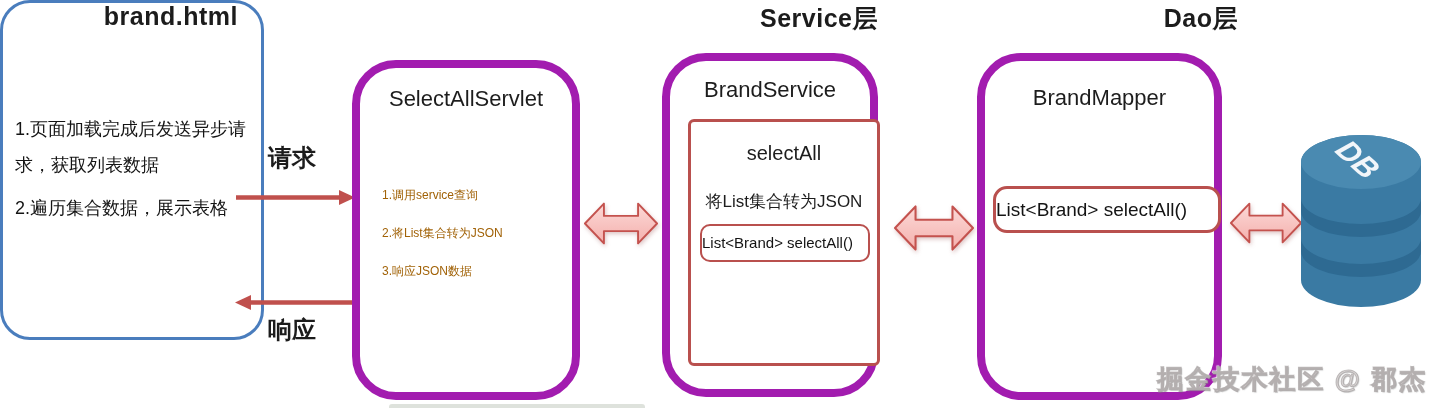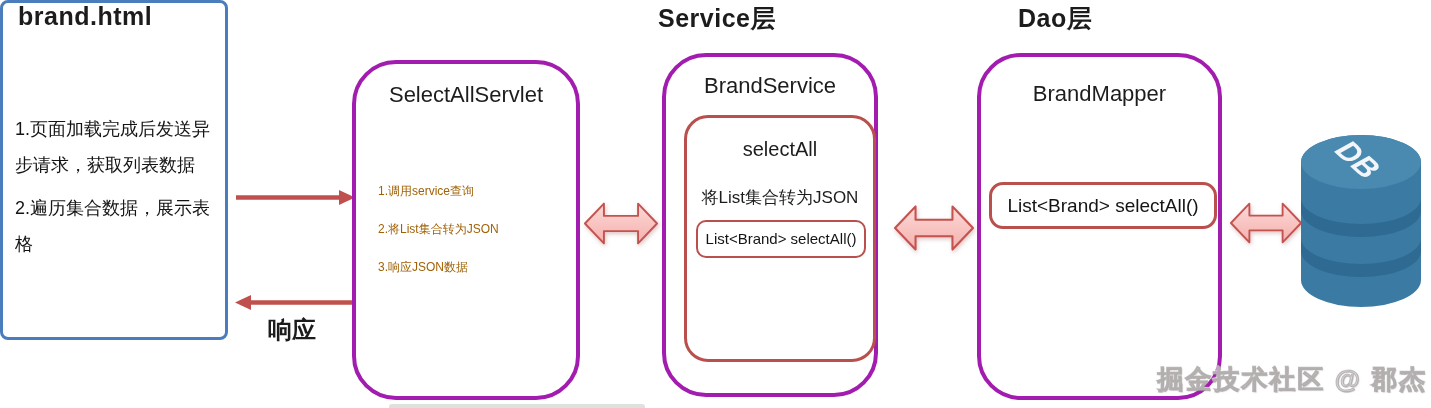--- a/index.html
+++ b/index.html
@@ -13,37 +13,37 @@
     width: 1431px;
     height: 408px;
     background: #ffffff;
     overflow: hidden;
   }
   .col-title {
     position: absolute;
     top: 2px;
     height: 32px;
     width: 220px;
-    text-align: left;
+    text-align: right;
     font-size: 25px;
     font-weight: 600;
     color: #1c1c1c;
     letter-spacing: 0.5px;
   }
   
   .rbox {
     position: absolute;
     background: #ffffff;
-    border: 4px solid #a21caf;
+    border: 8px solid #a21caf;
     border-radius: 44px;
   }
   .browser-box {
-    left: 12px; top: 57px; width: 228px; height: 340px;
+    left: 12px; top: 57px; width: 264px; height: 340px;
     border: 3px solid #4a7dbd;
-    border-radius: 8px;
+    border-radius: 30px;
     padding: 108px 10px 0 12px;
   }
   .browser-note {
     font-size: 18px;
     line-height: 36px;
     color: #141414;
   }
   .browser-note + .browser-note { margin-top: 7px; }
   .web-box  { left: 352px; top: 60px; width: 228px; height: 340px; }
   .box-heading {
@@ -63,21 +63,21 @@
     line-height: 38px;
     color: #a16207;
     white-space: nowrap;
   }
   .service-box { left: 662px; top: 53px; width: 216px; height: 344px; }
   .service-box .box-heading { top: 16px; }
   .select-all-box {
     position: absolute;
     left: 18px; top: 58px; width: 192px; height: 247px;
     border: 3px solid #b9504e;
-    border-radius: 24px;
+    border-radius: 6px;
     background: #ffffff;
   }
   .select-all-heading {
     position: absolute;
     left: 0; right: 0; top: 20px;
     text-align: center;
     font-size: 20px;
     color: #1d1d1d;
   }
   .select-all-note {
@@ -86,21 +86,21 @@
     text-align: center;
     font-size: 17px;
     color: #1d1d1d;
     white-space: nowrap;
   }
   .method-box {
     position: absolute;
     border: 2.5px solid #b9504e;
     border-radius: 10px;
     background: #ffffff;
-    text-align: center;
+    text-align: left;
     color: #141414;
     white-space: nowrap;
   }
   .service-method {
     left: 9px; top: 102px; width: 170px; height: 38px;
     font-size: 15px;
     line-height: 33px;
   }
   .dao-box { left: 977px; top: 53px; width: 245px; height: 347px; }
   .dao-box .box-heading { top: 24px; }
@@ -159,20 +159,21 @@
 
   <div class="col-title" style="left:18px">brand.html</div>
   <div class="col-title" style="left:658px">Service层</div>
   <div class="col-title" style="left:1018px">Dao层</div>
 
   <div class="browser-box">
     <div class="browser-note">1.页面加载完成后发送异步请求，获取列表数据</div>
     <div class="browser-note">2.遍历集合数据，展示表格</div>
   </div>
 
+  <div class="flow-label label-request">请求</div>
   <svg class="flow-arrow" style="left:235px; top:189px" width="120" height="17" viewBox="0 0 120 17">
     <line x1="1" y1="8.5" x2="105" y2="8.5" stroke="#c0504d" stroke-width="4.5"></line>
     <polygon points="104,1 120,8.5 104,16" fill="#c0504d"></polygon>
   </svg>
 
   <svg class="flow-arrow" style="left:235px; top:294px" width="120" height="17" viewBox="0 0 120 17">
     <line x1="15" y1="8.5" x2="119" y2="8.5" stroke="#c0504d" stroke-width="4.5"></line>
     <polygon points="16,1 0,8.5 16,16" fill="#c0504d"></polygon>
   </svg>
   <div class="flow-label label-response">响应</div>

